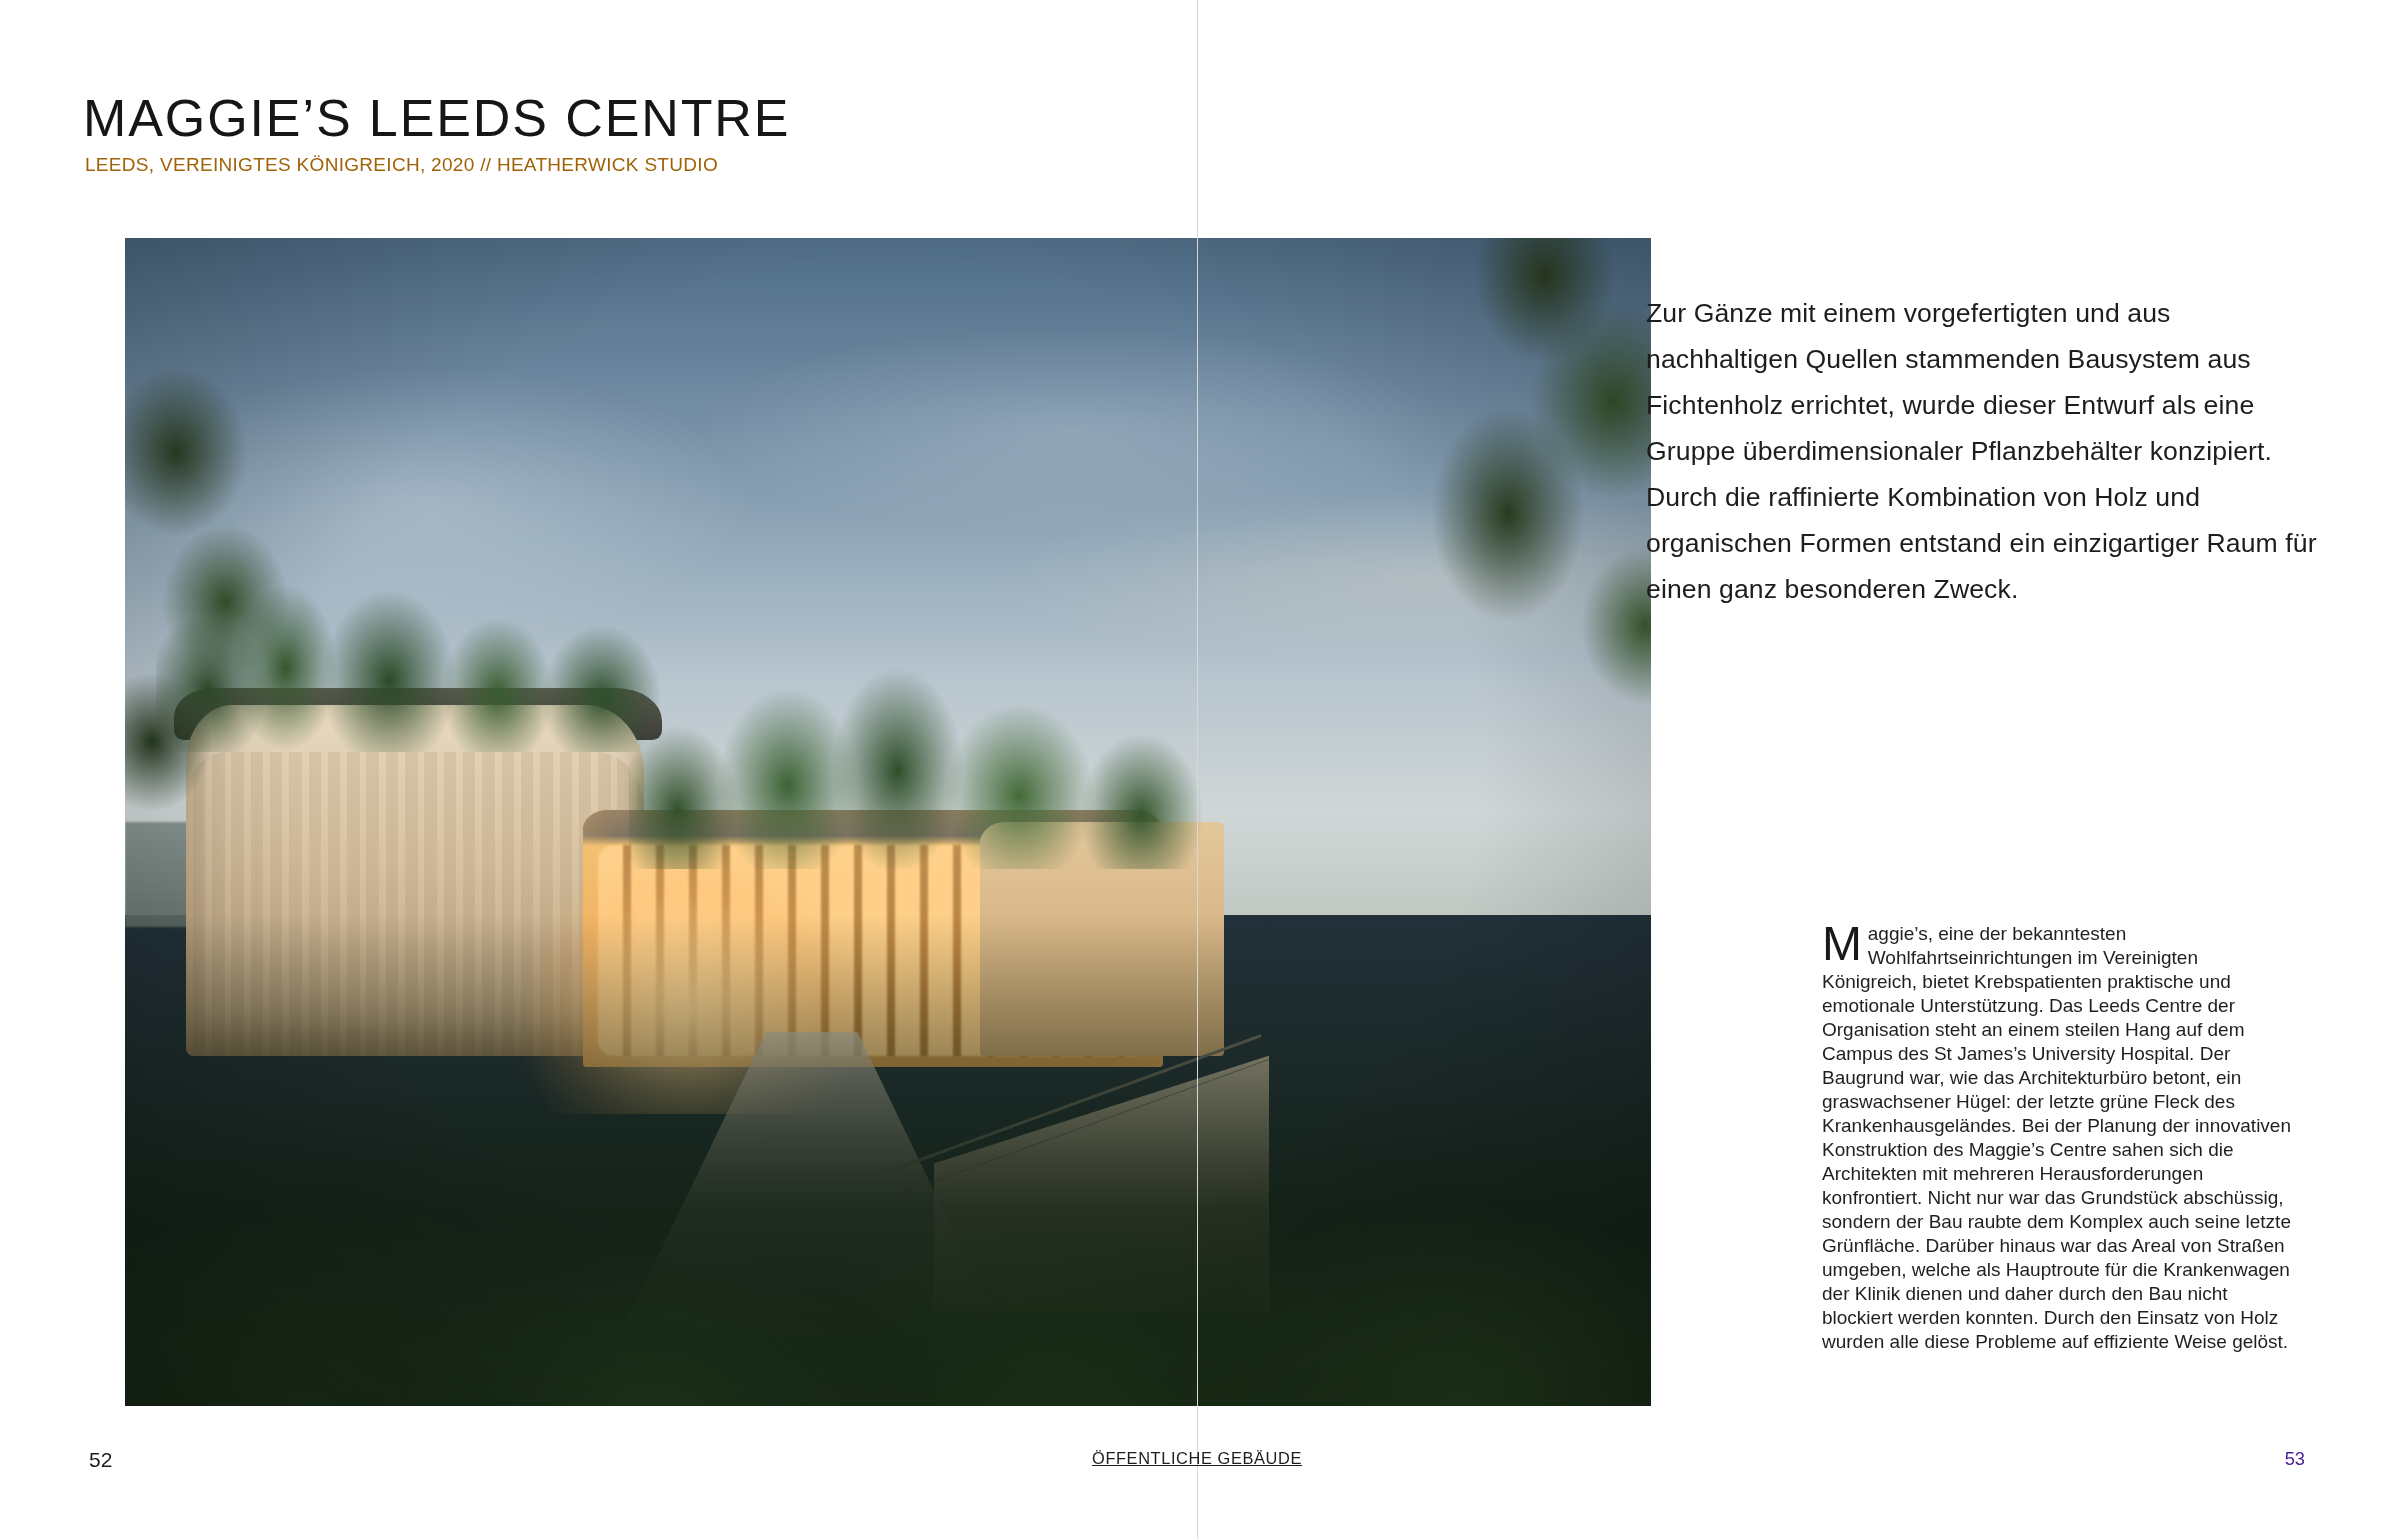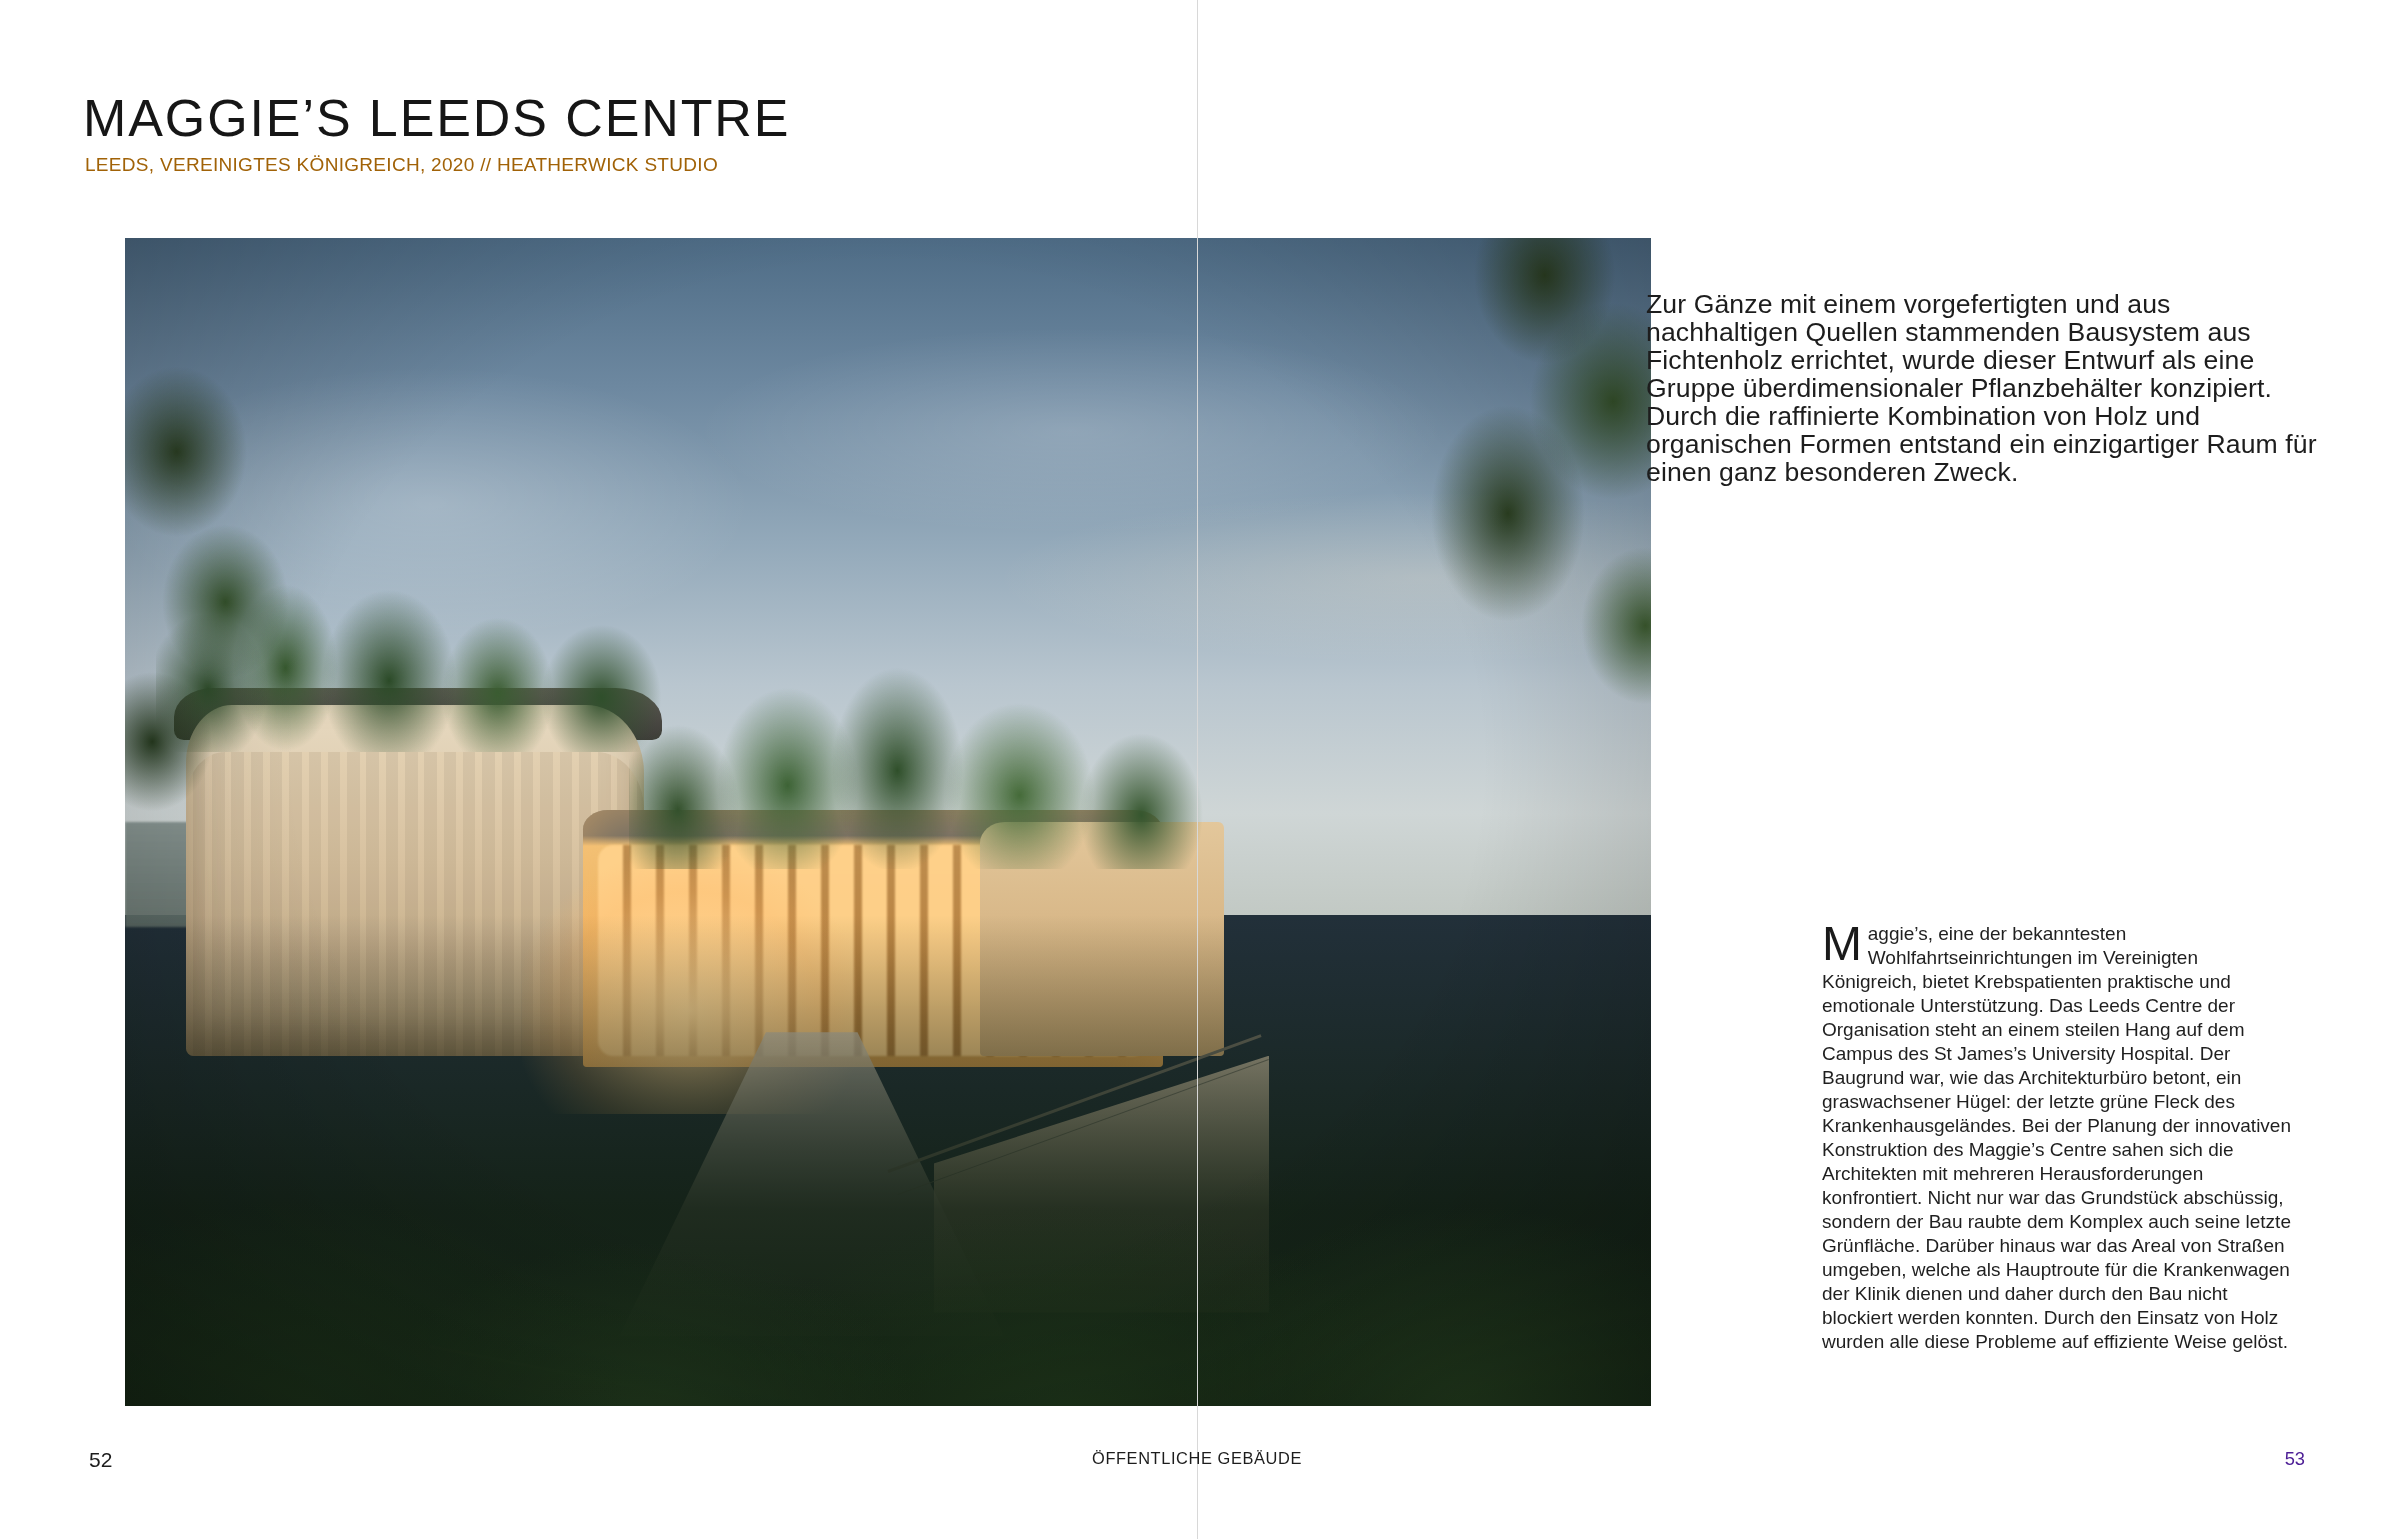--- a/index.html
+++ b/index.html
@@ -209,21 +209,21 @@
     pointer-events:none;
   }
 
   
   .lead {
     position: absolute;
     left: 1646px;
     top: 263px;
     width: 681px;
     font-size: 26.6px;
-    line-height: 28px;
+    line-height: 46px;
     color: #1d1d1d;
     letter-spacing: 0.1px;
   }
   .body-col {
     position: absolute;
     left: 1822px;
     top: 922px;
     width: 473px;
     font-size: 19px;
     line-height: 24px;
@@ -256,20 +256,21 @@
   }
   .running-head {
     position: absolute;
     left: 50%;
     top: 1449px;
     transform: translateX(-50%);
     font-size: 16.4px;
     letter-spacing: 0.6px;
     color: #1d1d1d;
     white-space: nowrap;
+    text-decoration: underline;
   }
 </style>
 </head>
 <body>
 
 <div class="spread">
 
   <div class="page-left">
 
     <h1 class="title">MAGGIE’S LEEDS CENTRE</h1>

